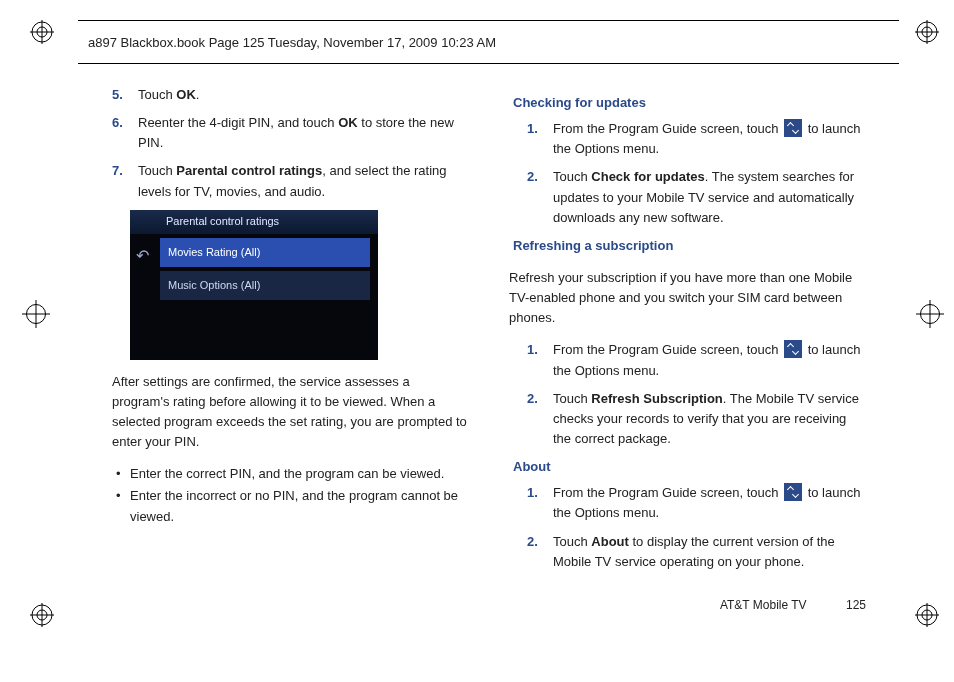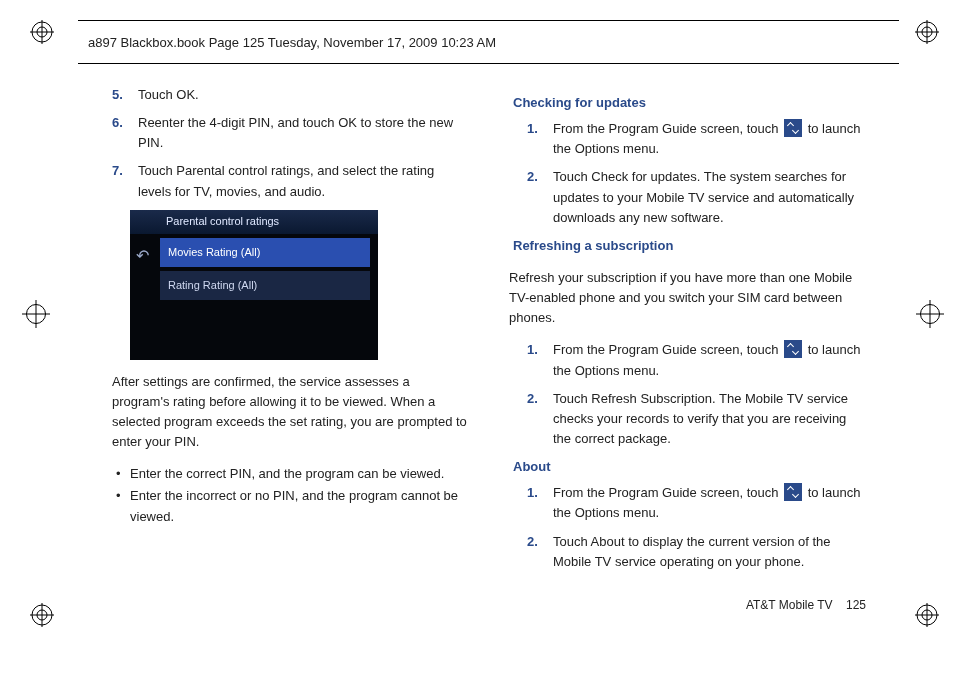--- a/index.html
+++ b/index.html
@@ -56,21 +56,21 @@
     line-height: 1.55;
   }
   .col { flex: 1 1 50%; }
 
   .ol-item { display: flex; margin-bottom: 8px; }
   .ol-num { width: 26px; flex: 0 0 26px; color: #2a4a8a; font-weight: bold; }
   .ol-body { flex: 1; }
 
   .sub-ol .ol-item { margin-left: 18px; }
 
-  .b { font-weight: normal; }
+  .b { font-weight: bold; }
 
   .screenshot {
     margin: 6px 0 10px 18px;
     width: 248px;
     height: 150px;
     background: linear-gradient(#000 0%, #000 8%, #05070c 8%, #05070c 100%);
     position: relative;
     color: #fff;
     font-size: 11px;
   }
@@ -128,21 +128,21 @@
     transform: rotate(45deg);
   }
 
   .footer {
     position: absolute;
     right: 88px;
     bottom: 70px;
     font-size: 12px;
     color: #222;
   }
-  .footer .sec { margin-right: 10px; }
+  .footer .sec { margin-right: 36px; }
 </style>
 </head>
 <body>
 
 <div class="reg-mark reg-tl"><svg viewBox="0 0 24 24">
       <circle cx="12" cy="12" r="10" fill="none" stroke="#000" stroke-width="1"></circle>
       <circle cx="12" cy="12" r="5" fill="none" stroke="#000" stroke-width="1"></circle>
       <line x1="12" y1="0" x2="12" y2="24" stroke="#000"></line>
       <line x1="0" y1="12" x2="24" y2="12" stroke="#000"></line>
     </svg></div>
@@ -191,21 +191,21 @@
           <div class="ol-num">7.</div>
           <div class="ol-body">Touch <span class="b">Parental control ratings</span>, and select the rating levels for TV, movies, and audio.</div>
         </div>
       </div>
 
     <div class="screenshot">
       <div class="shot-header">Parental control ratings</div>
       <div class="shot-back">↶</div>
       <div id="shot-rows">
           <div class="shot-row sel">Movies Rating (All)</div>
-          <div class="shot-row">Rating Rating (All)</div>
+          <div class="shot-row">Music Options (All)</div>
         </div>
     </div>
 
     <div class="para">After settings are confirmed, the service assesses a program's rating before allowing it to be viewed. When a selected program exceeds the set rating, you are prompted to enter your PIN.</div>
     <div id="left-bullets">
         <div class="bullet">
           <span>Enter the correct PIN, and the program can be viewed.</span>
         </div>
         <div class="bullet">
           <span>Enter the incorrect or no PIN, and the program cannot be viewed.</span>

